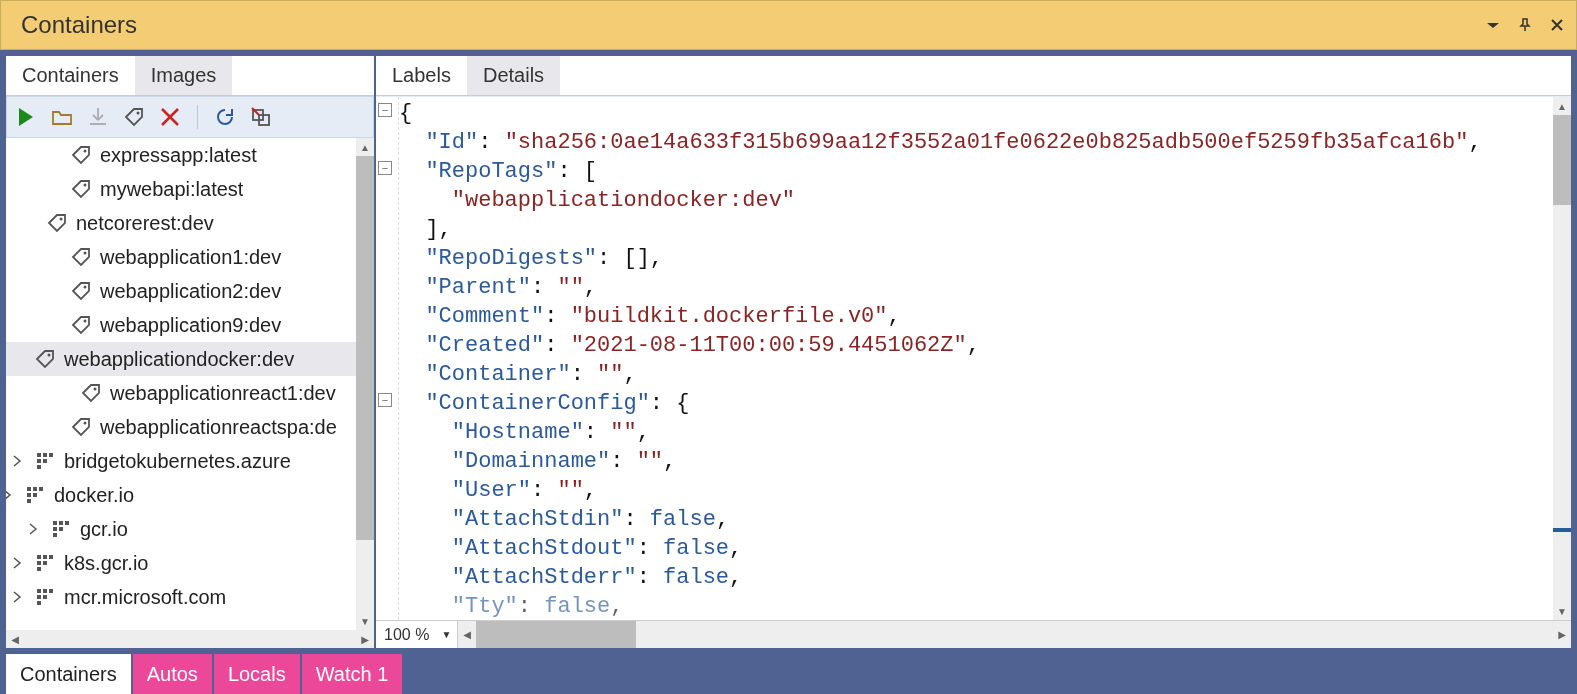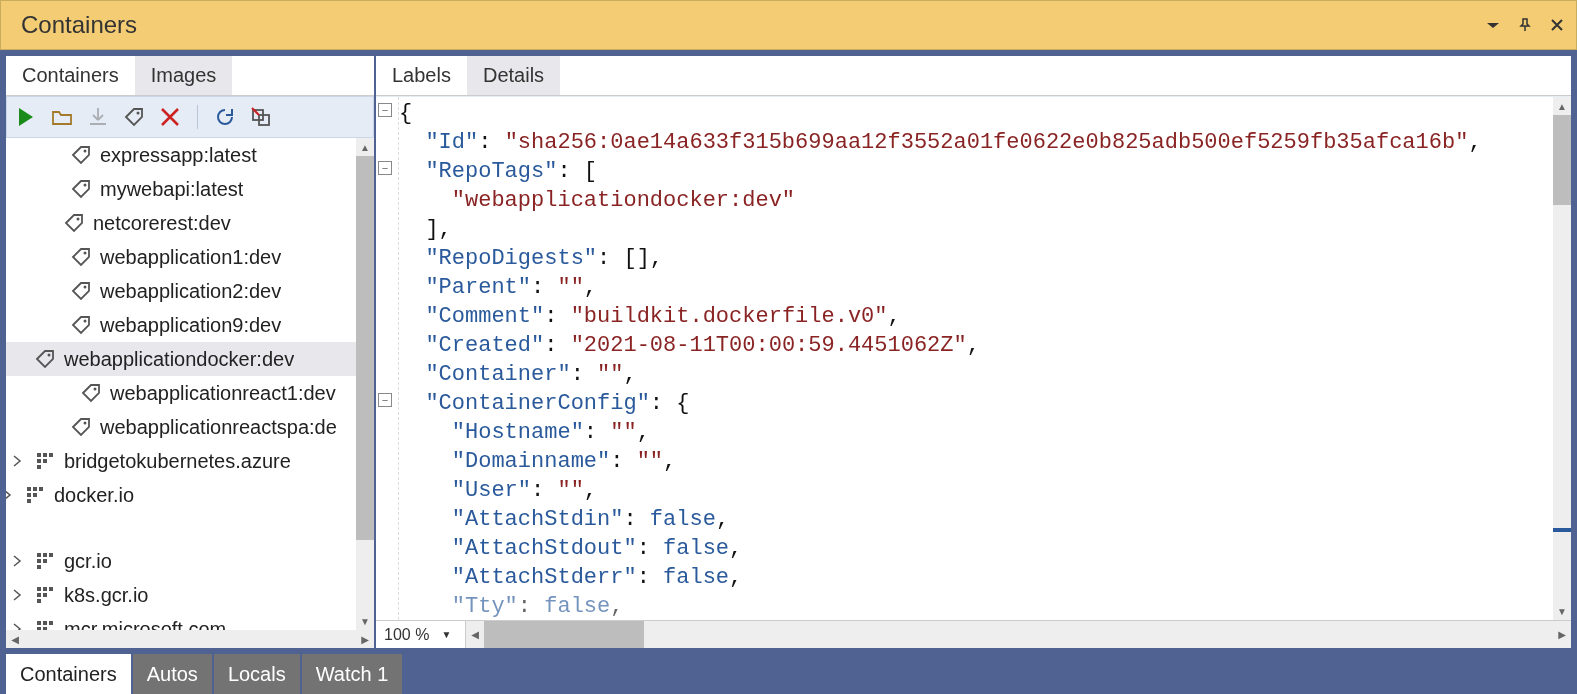--- a/index.html
+++ b/index.html
@@ -50,28 +50,28 @@
   .s { color: #8a2424; }
   .punc { color: #111; }
   .prop { color: #2a5a9b; }
   .bool { color: #2a5a9b; }
   .vscroll2 { width: 18px; background: #eee; display: flex; flex-direction: column; }
   .vscroll2 .thumb { background: #bdbdbd; }
   .vscroll2 .arrow { height: 18px; display: flex; align-items: center; justify-content: center; color: #666; font-size: 10px; }
   .vscroll2 .mark { background: #2a5a9b; height: 4px; }
 
   .zoombar { height: 28px; display: flex; align-items: center; border-top: 1px solid #ccc; }
-  .zoombar .zoom { width: 90px; display: flex; align-items: center; padding-left: 8px; font-size: 16px; gap: 12px; color:#333; border-right: 1px solid #ccc; height:100%;}
+  .zoombar .zoom { width: 82px; display: flex; align-items: center; padding-left: 8px; font-size: 16px; gap: 12px; color:#333; border-right: 1px solid #ccc; height:100%;}
   .zoombar .hscroll2 { flex: 1; background: #eee; display: flex; align-items: center; height: 100%; }
   .zoombar .hscroll2 .arrow { width: 18px; display: flex; align-items: center; justify-content: center; color: #666; font-size: 10px; height:100%;}
   .zoombar .hscroll2 .thumb { background: #bdbdbd; height: 100%; width: 160px; }
 
   
   .bottomtabs { height: 40px; background: #4f6292; display: flex; align-items: stretch; padding-left: 6px; gap: 2px; margin-top:6px;}
-  .bottomtabs .btab { padding: 0 14px; display: flex; align-items: center; font-size: 20px; color: #fff; background: #737373; cursor: pointer; }
+  .bottomtabs .btab { padding: 0 14px; display: flex; align-items: center; font-size: 20px; color: #fff; background: #ec4899; cursor: pointer; }
   .bottomtabs .btab.active { background: #fff; color: #222; }
 </style>
 </head>
 <body>
 
 <div class="titlebar">
   <div class="title">Containers</div>
   <div class="controls">
     <span>
         <svg viewBox="0 0 14 14">
@@ -153,21 +153,21 @@
           </div>
           <div class="tree-item" style="padding-left: 64px;">
             <span class="icon">
               <svg width="22" height="22" viewBox="0 0 22 22">
                 <path d="M3 11 L11 3 H19 V11 L11 19 Z" fill="none" stroke="#555" stroke-width="1.8"></path>
                 <circle cx="15" cy="7" r="1.5" fill="#555"></circle>
               </svg>
             </span>
             <span class="label">mywebapi:latest</span>
           </div>
-          <div class="tree-item" style="padding-left: 40px; margin-left: 17px;">
+          <div class="tree-item" style="padding-left: 40px;">
             <span class="icon">
               <svg width="22" height="22" viewBox="0 0 22 22">
                 <path d="M3 11 L11 3 H19 V11 L11 19 Z" fill="none" stroke="#555" stroke-width="1.8"></path>
                 <circle cx="15" cy="7" r="1.5" fill="#555"></circle>
               </svg>
             </span>
             <span class="label">netcorerest:dev</span>
           </div>
           <div class="tree-item" style="padding-left: 64px;">
             <span class="icon">
@@ -252,21 +252,21 @@
                 <rect x="3" y="3" width="4" height="4" fill="#555"></rect>
                 <rect x="9" y="3" width="4" height="4" fill="#555"></rect>
                 <rect x="15" y="3" width="4" height="4" fill="#555"></rect>
                 <rect x="3" y="9" width="4" height="4" fill="#555"></rect>
                 <rect x="9" y="9" width="4" height="4" fill="#555"></rect>
                 <rect x="3" y="15" width="4" height="4" fill="#555"></rect>
               </svg>
             </span>
             <span class="label">docker.io</span>
           </div>
-          <div class="tree-item" style="padding-left: 28px; margin-top: 32px;">
+          <div class="tree-item" style="padding-left: 44px;">
             <span class="expander">
               <svg width="12" height="12" viewBox="0 0 12 12">
                 <path d="M3 1 L9 6 L3 11" fill="none" stroke="#555" stroke-width="1.5"></path>
               </svg>
             </span>
             <span class="icon">
               <svg width="22" height="22" viewBox="0 0 22 22">
                 <rect x="3" y="3" width="4" height="4" fill="#555"></rect>
                 <rect x="9" y="3" width="4" height="4" fill="#555"></rect>
                 <rect x="15" y="3" width="4" height="4" fill="#555"></rect>

